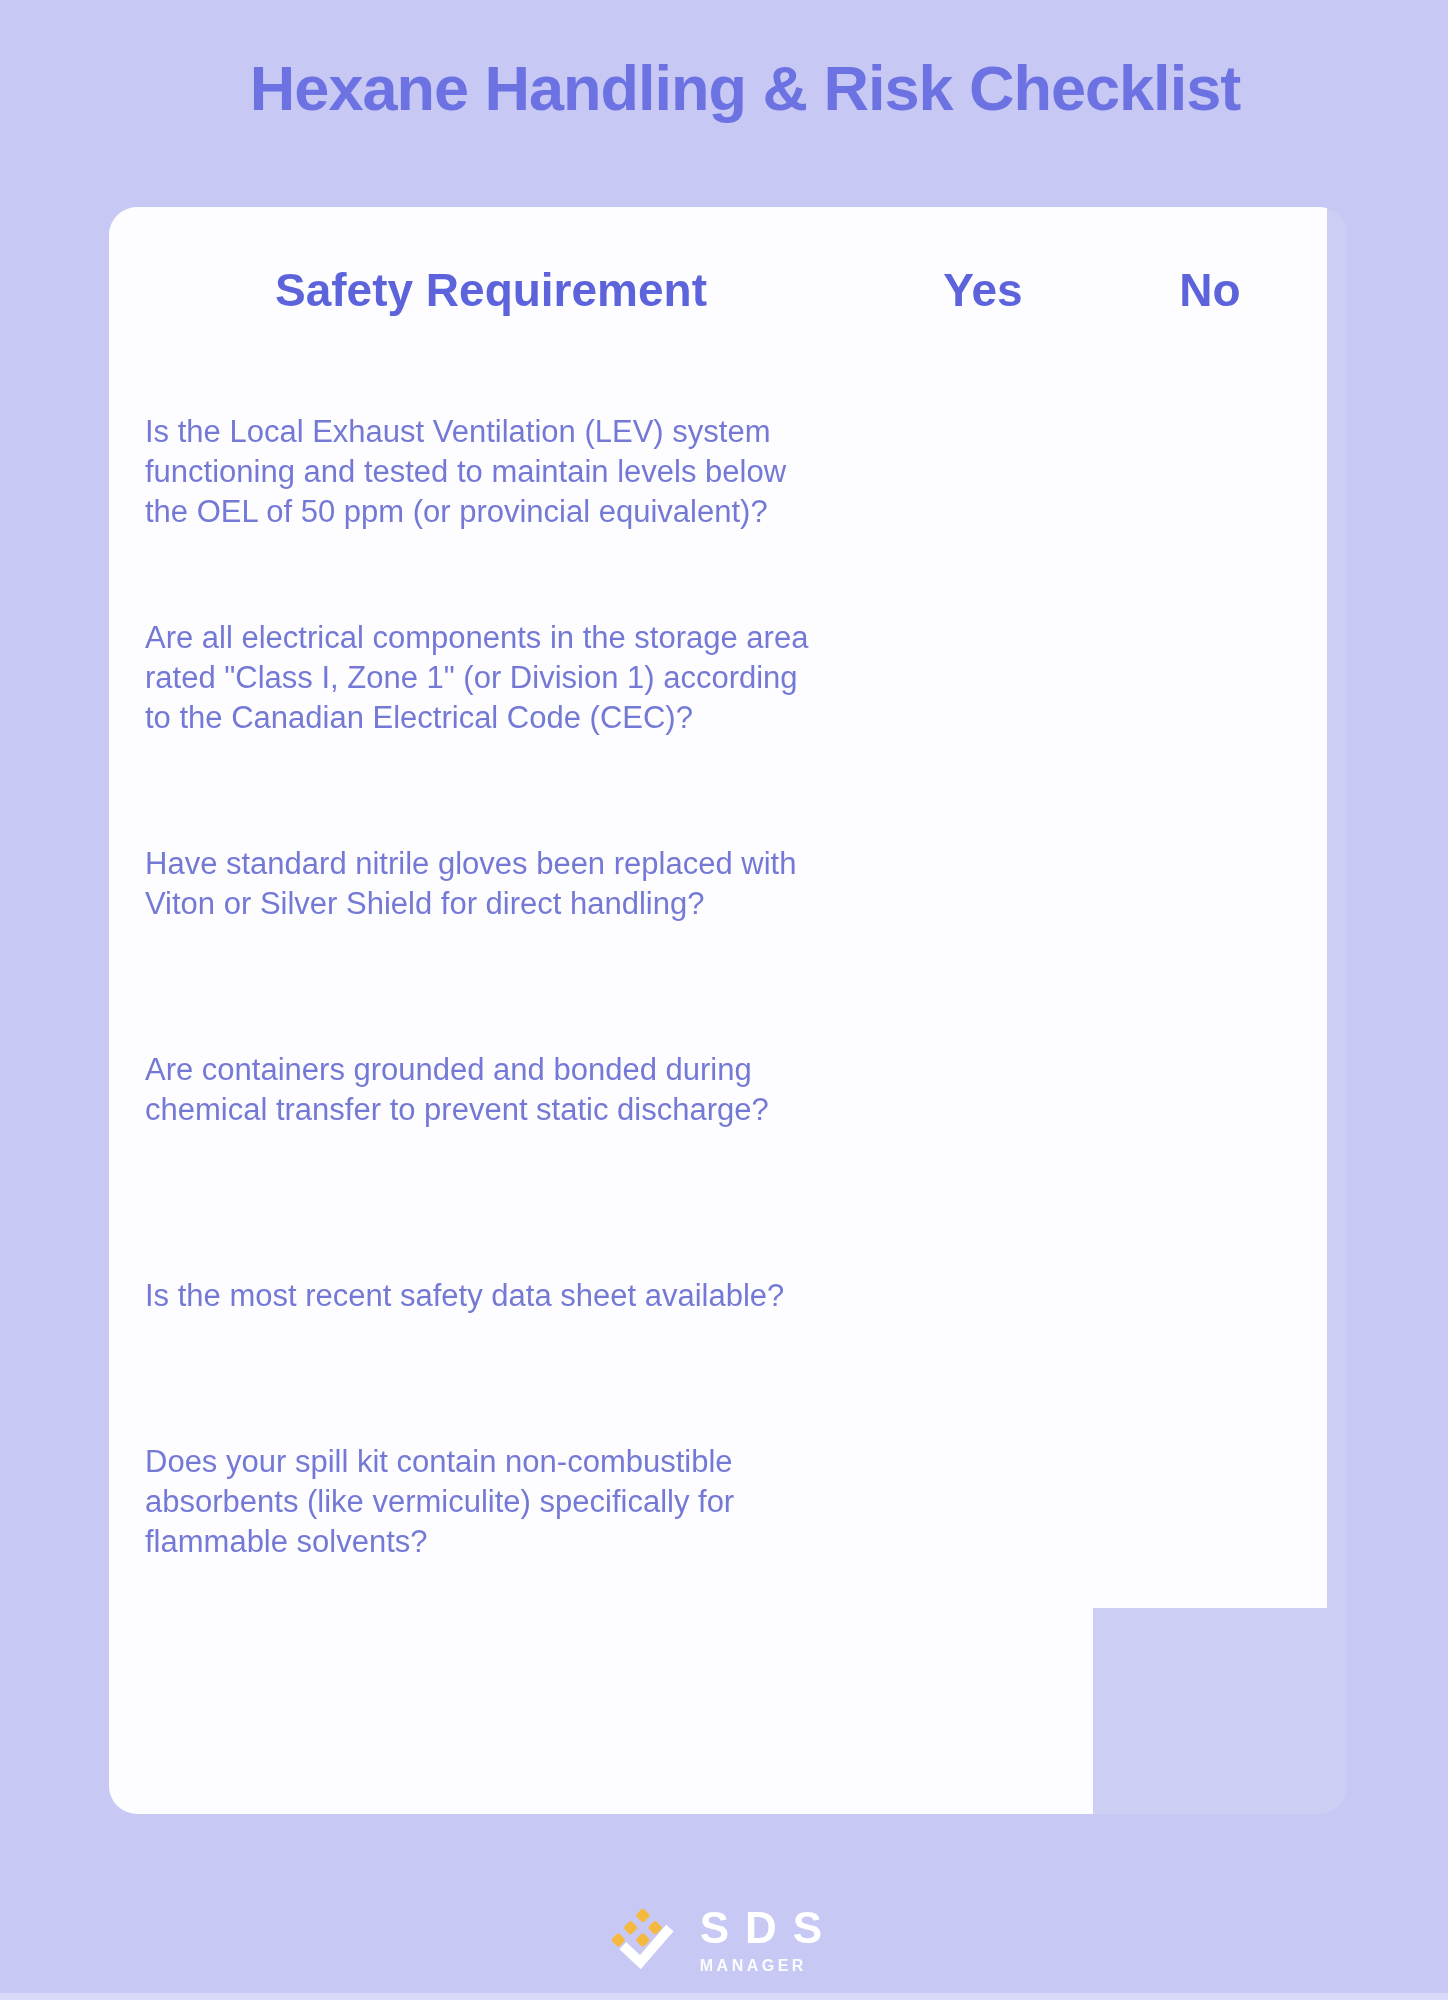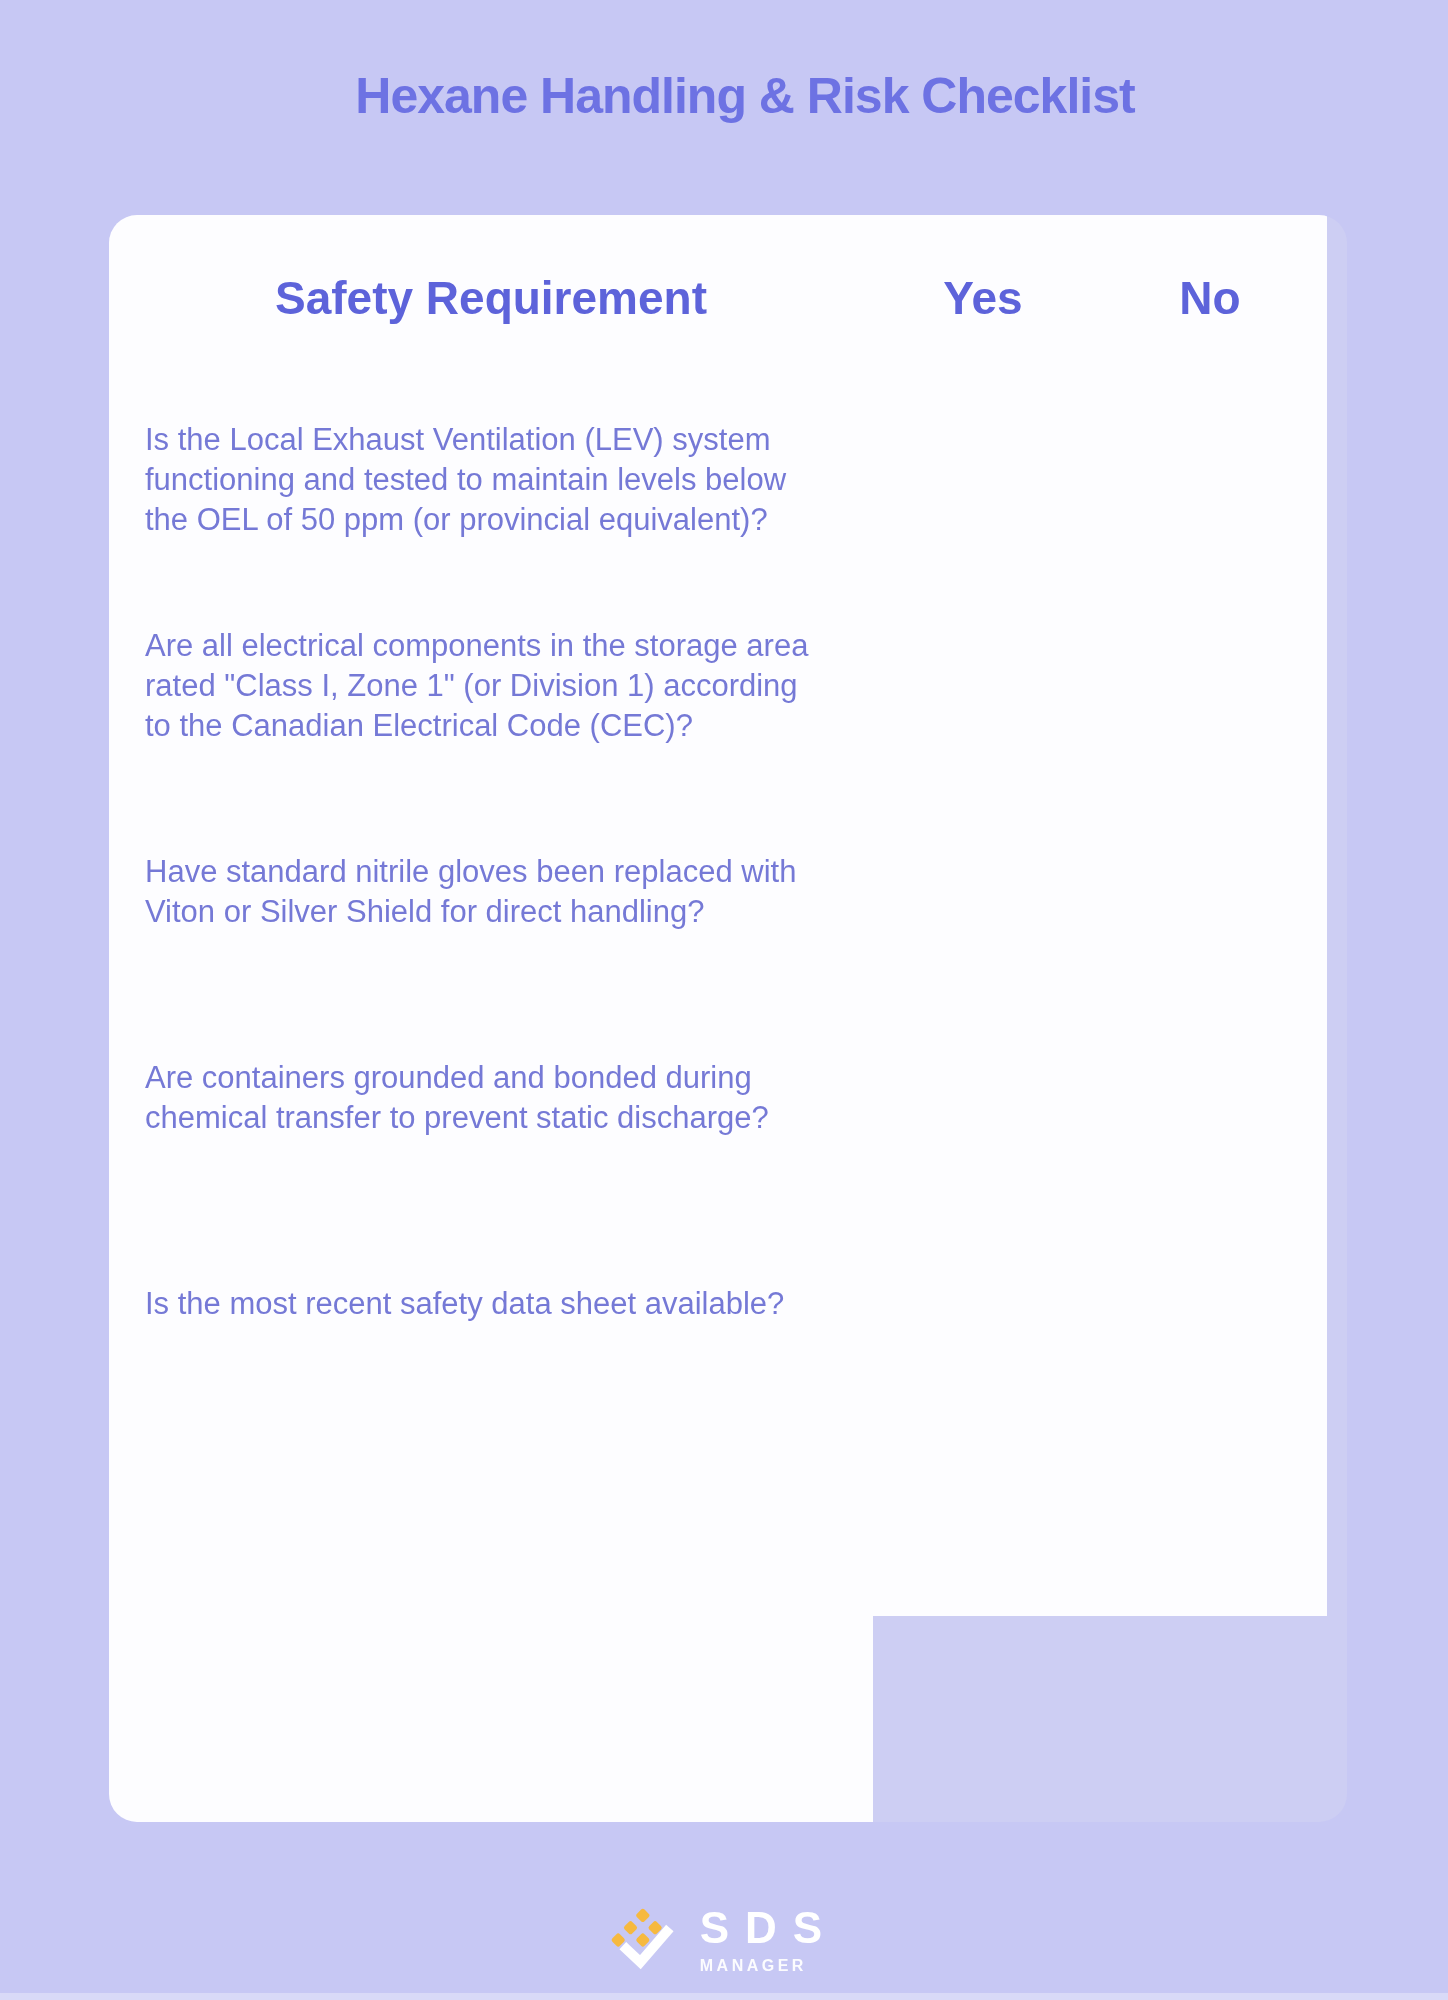--- a/index.html
+++ b/index.html
@@ -13,22 +13,22 @@
     --brand-white:#ffffff;
   }
   html,body{margin:0;padding:0;}
   body{
     width:1448px;height:2000px;
     background:var(--page-bg);
     font-family:"Liberation Sans",sans-serif;
     position:relative;overflow:hidden;
   }
   .page-title{
-    margin:12px;padding-top:44px;height:80px;line-height:80px;
-    text-align:center;font-size:50px;font-weight:bold;letter-spacing:-1px;
+    margin:4px;padding-top:44px;height:80px;line-height:80px;
+    text-align:center;font-size:63px;font-weight:bold;letter-spacing:-1px;
     color:var(--title-color);
     padding-left:42px;
   }
   .checklist{
     margin:79px 0 0 109px;width:1238px;
     display:grid;
     grid-template-columns:764px 220px 234px;
     grid-template-rows:165px repeat(7,206px);
     background:var(--gap-bg);
     border-radius:28px;overflow:hidden;
@@ -86,20 +86,21 @@
   <div class="cell answer-cell"></div>
 
   <div class="cell question-cell">Are containers grounded and bonded during chemical transfer to prevent static discharge?</div>
   <div class="cell answer-cell"></div>
   <div class="cell answer-cell"></div>
 
   <div class="cell question-cell">Is the most recent safety data sheet available?</div>
   <div class="cell answer-cell"></div>
   <div class="cell answer-cell"></div>
 
+  <div class="cell question-cell">Does your spill kit contain non-combustible absorbents (like vermiculite) specifically for flammable solvents?</div>
   <div class="cell answer-cell"></div>
   <div class="cell answer-cell"></div>
 
   <div class="cell answer-cell"></div>
   <div class="cell answer-cell"></div>
 </div>
 
 <div class="footer">
   <svg class="brand-icon" width="64" height="64" viewBox="0 0 78 78" xmlns="http://www.w3.org/2000/svg">
     <g fill="#f6b93f">

